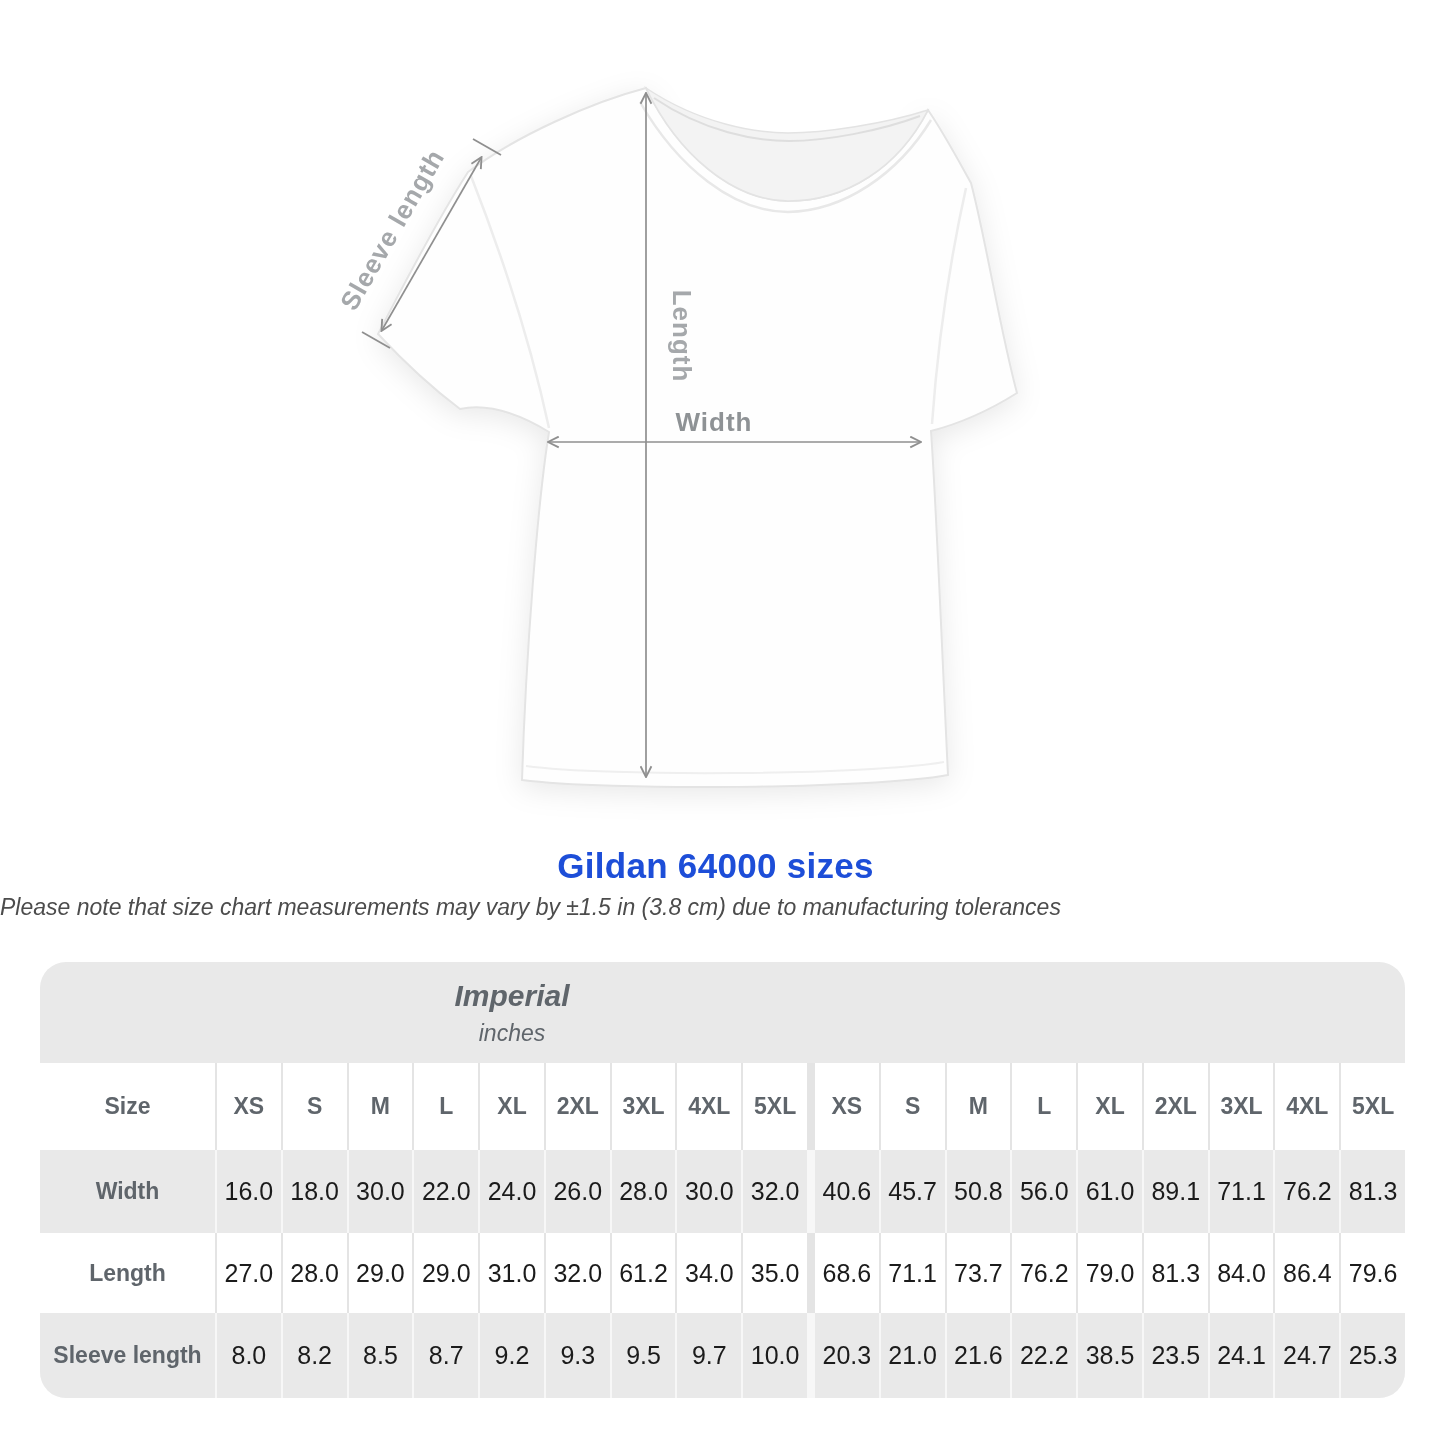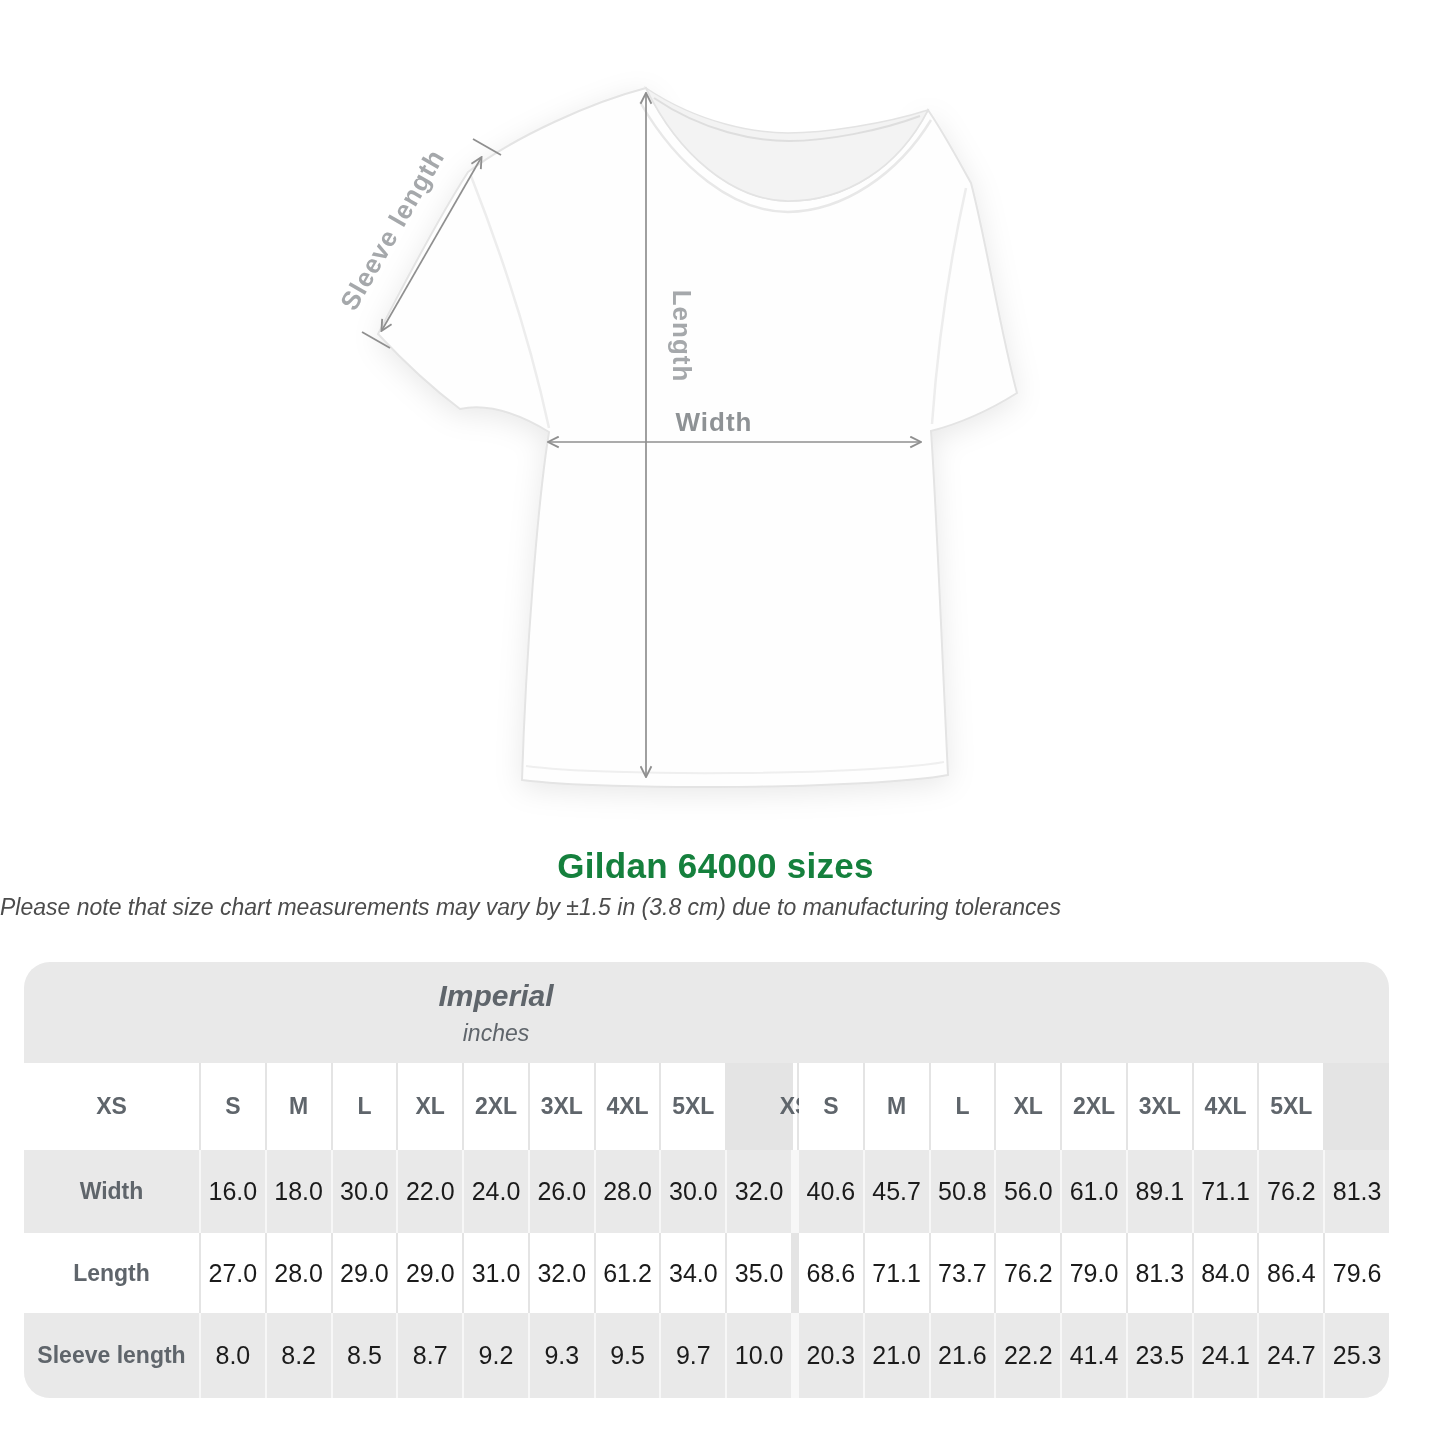--- a/index.html
+++ b/index.html
@@ -5,29 +5,29 @@
   html,body{margin:0;padding:0;background:#fff;}
   .page{
     position:relative;width:1445px;height:1445px;background:#ffffff;
     font-family:"Liberation Sans", sans-serif;overflow:hidden;
   }
   .figure{position:absolute;top:0;left:0;width:1445px;height:845px;}
   .figure svg{display:block;width:100%;height:100%;}
 
   .page-title{
     position:absolute;top:846px;left:0;right:14px;text-align:center;
-    font-size:35px;font-weight:bold;color:#15803d;letter-spacing:.3px;
+    font-size:35px;font-weight:bold;color:#1d4ed8;letter-spacing:.3px;
   }
   .note{
     position:absolute;top:894px;left:0;right:0;text-align:left;
     font-style:italic;font-size:23px;color:#4c4c4c;
   }
 
   .size-table{
-    position:absolute;top:962px;left:24px;width:1365px;
+    position:absolute;top:962px;left:40px;width:1365px;
     border-radius:26px;overflow:hidden;
   }
   .trow{
     display:grid;
     grid-template-columns:175px repeat(9,1fr) 4px repeat(9,1fr);
     column-gap:2px;
   }
   .cell{display:flex;align-items:center;justify-content:center;}
   .spacer{background:transparent;}
 
@@ -101,20 +101,21 @@
   <div class="size-table">
 
     <div class="trow r-units">
       <div class="cell units-cell units-imperial">
         <div class="units-name">Imperial</div>
         <div class="units-sub">inches</div>
       </div>
     </div>
 
     <div class="trow r-header">
+        <div class="cell label-cell">Size</div>
         <div class="cell head-cell">XS</div>
         <div class="cell head-cell">S</div>
         <div class="cell head-cell">M</div>
         <div class="cell head-cell">L</div>
         <div class="cell head-cell">XL</div>
         <div class="cell head-cell">2XL</div>
         <div class="cell head-cell">3XL</div>
         <div class="cell head-cell">4XL</div>
         <div class="cell head-cell">5XL</div>
         <div class="cell spacer"></div>
@@ -182,21 +183,21 @@
         <div class="cell value-cell">9.2</div>
         <div class="cell value-cell">9.3</div>
         <div class="cell value-cell">9.5</div>
         <div class="cell value-cell">9.7</div>
         <div class="cell value-cell">10.0</div>
         <div class="cell spacer"></div>
         <div class="cell value-cell">20.3</div>
         <div class="cell value-cell">21.0</div>
         <div class="cell value-cell">21.6</div>
         <div class="cell value-cell">22.2</div>
-        <div class="cell value-cell">41.4</div>
+        <div class="cell value-cell">38.5</div>
         <div class="cell value-cell">23.5</div>
         <div class="cell value-cell">24.1</div>
         <div class="cell value-cell">24.7</div>
         <div class="cell value-cell">25.3</div>
       </div>
     </div>
 
 </div>
 
 </body></html>

